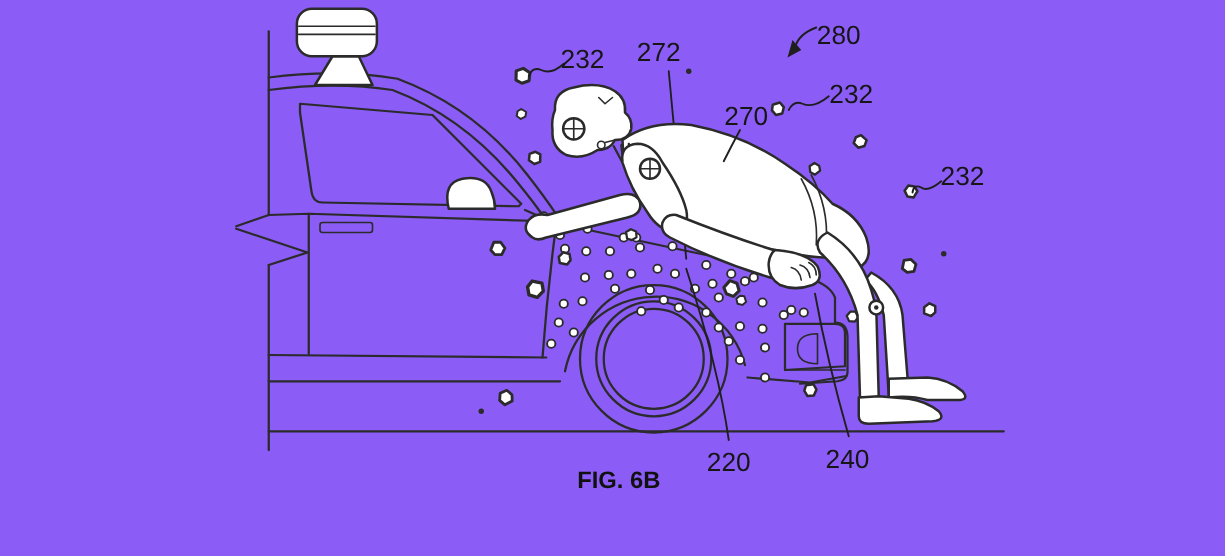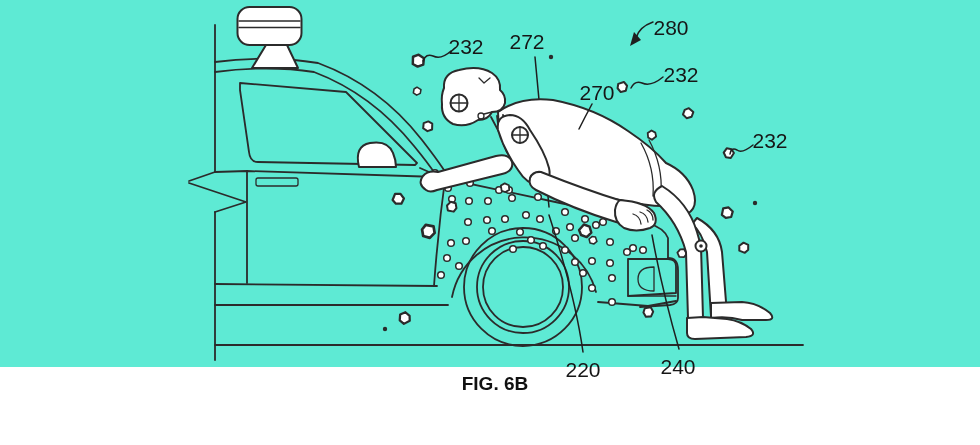--- a/index.html
+++ b/index.html
@@ -1,16 +1,16 @@
 <!DOCTYPE html>
 <html><head>
 <meta charset="utf-8">
 <style>
   html,body{margin:0;padding:0;background:#ffffff;width:980px;height:445px;overflow:hidden;}
-  #stage{position:relative;width:980px;height:367px;background:#5eead4;font-family:"Liberation Sans",sans-serif;}
+  #stage{position:relative;width:980px;height:445px;background:#8b5cf6;font-family:"Liberation Sans",sans-serif;}
   svg{display:block;}
   .ink{stroke:#2b2b2b;fill:none;stroke-width:1.8;stroke-linecap:round;stroke-linejoin:round;}
   .ink-thin{stroke:#2b2b2b;fill:none;stroke-width:1.3;stroke-linecap:round;stroke-linejoin:round;}
   .body-white{stroke:#2b2b2b;fill:#ffffff;stroke-width:2;stroke-linecap:round;stroke-linejoin:round;}
   .leader{stroke:#1f1f1f;fill:none;stroke-width:1.5;stroke-linecap:round;stroke-linejoin:round;}
   .ref-num{font-family:"Liberation Sans",sans-serif;font-size:21px;fill:#161616;}
   .caption{font-family:"Liberation Sans",sans-serif;font-size:19px;font-weight:bold;fill:#111111;}
   .dot{stroke:#2b2b2b;fill:#ffffff;stroke-width:1.5;}
   .speck{fill:#2b2b2b;stroke:none;}
   .frag{stroke:#2b2b2b;fill:#ffffff;stroke-width:1.6;stroke-linejoin:round;}

